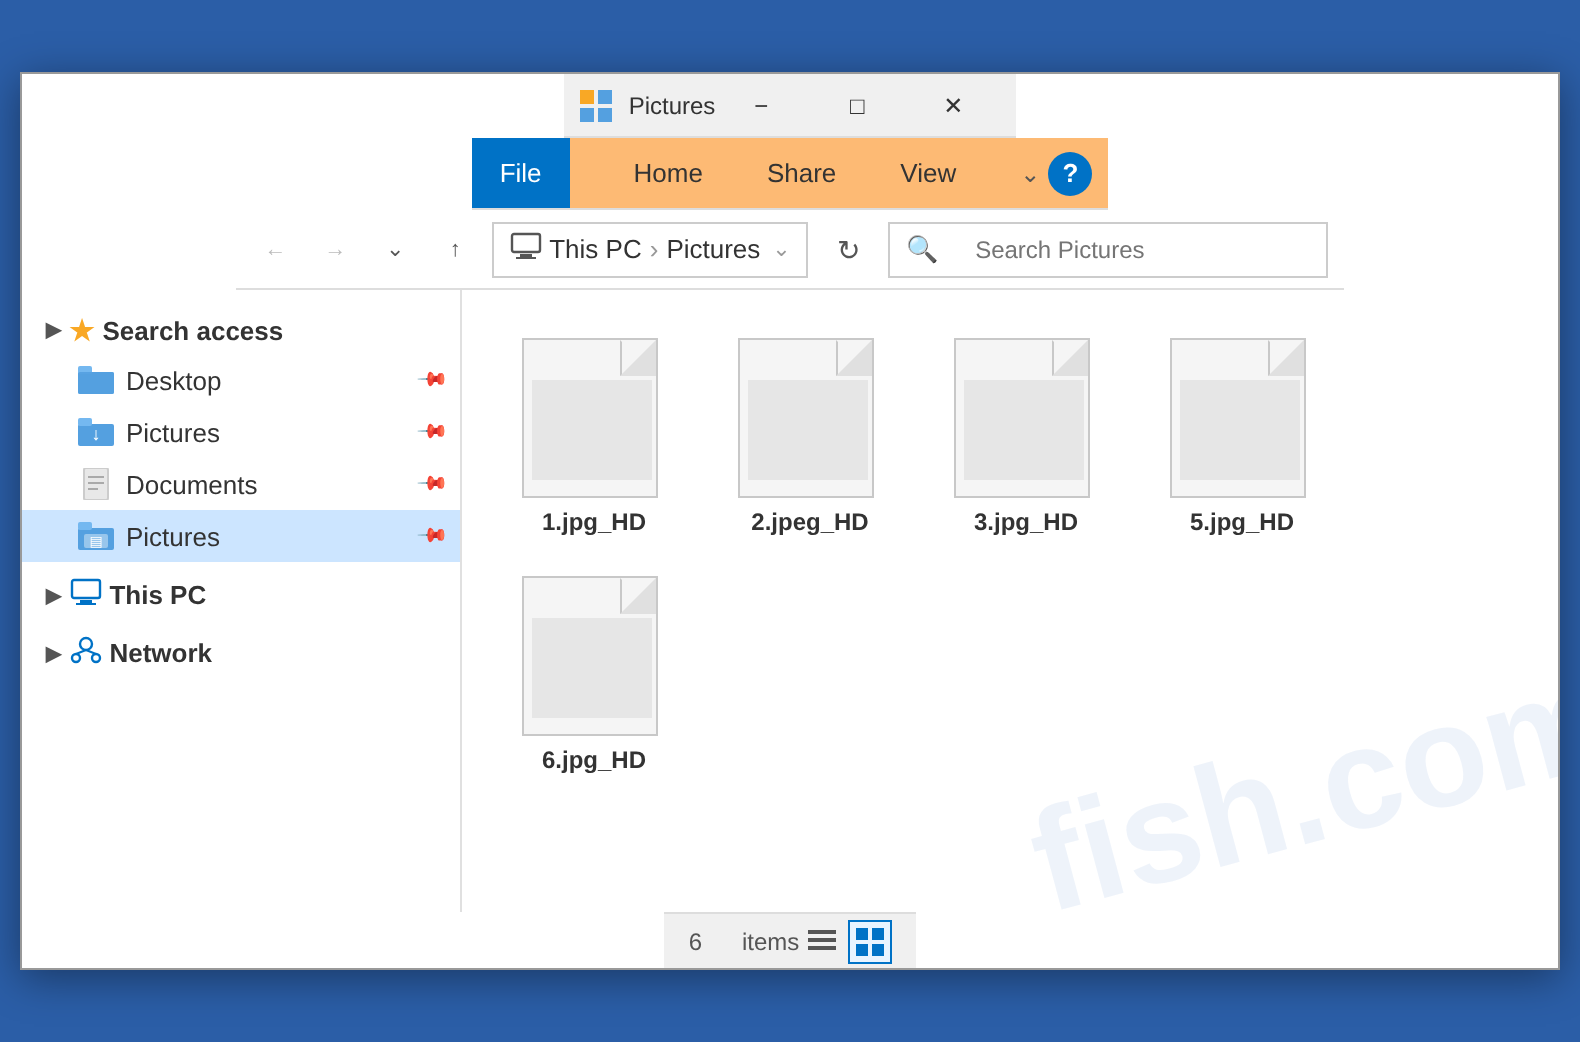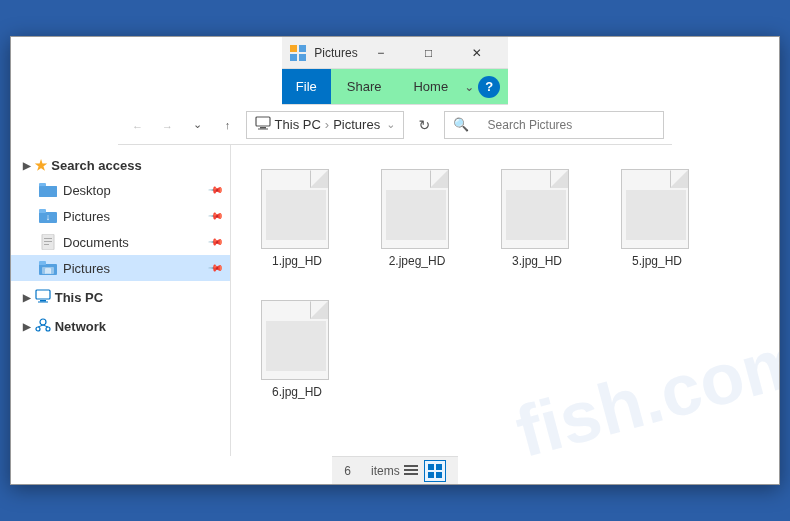--- a/index.html
+++ b/index.html
@@ -60,25 +60,26 @@
       cursor: pointer;
       font-size: 12px;
       display: flex;
       align-items: center;
       justify-content: center;
       color: #333;
     }
     
     .ribbon {
       height: 36px;
-      background: #86efac;
+      background: #fdba74;
       border-bottom: 1px solid #ddd;
       display: flex;
       align-items: center;
       flex-shrink: 0;
+      gap: 16px;
     }
     .ribbon-file {
       background: #0072c6;
       color: #fff;
       padding: 6px 14px;
       height: 100%;
       display: flex;
       align-items: center;
       font-size: 13px;
       cursor: pointer;
@@ -248,21 +249,22 @@
       flex: 1;
       padding: 16px;
       display: flex;
       flex-direction: column;
       overflow-y: auto;
       background: #fff;
     }
     .file-grid {
       display: flex;
       flex-wrap: wrap;
-      gap: 20px;
+      gap: 8px;
+      font-weight: bold;
     }
     .file-item {
       width: 100px;
       display: flex;
       flex-direction: column;
       align-items: center;
       cursor: pointer;
       padding: 4px;
     }
     .file-icon {
@@ -379,22 +381,23 @@
     <div class="title-bar-controls">
       <button class="title-btn">−</button>
       <button class="title-btn">□</button>
       <button class="title-btn close">✕</button>
     </div>
   </div>
 
   <div class="ribbon">
     <div class="ribbon-file">File</div>
     <div class="ribbon-tabs">
+      <div class="ribbon-tab">Home</div>
       <div class="ribbon-tab">Share</div>
-      <div class="ribbon-tab">Home</div>
+      <div class="ribbon-tab">View</div>
     </div>
     <div class="ribbon-right">
       <span style="font-size:12px;color:#555;">⌄</span>
       <div class="ribbon-help">?</div>
     </div>
   </div>
 
   <div class="address-bar">
     <button class="nav-btn disabled">←</button>
     <button class="nav-btn disabled">→</button>

